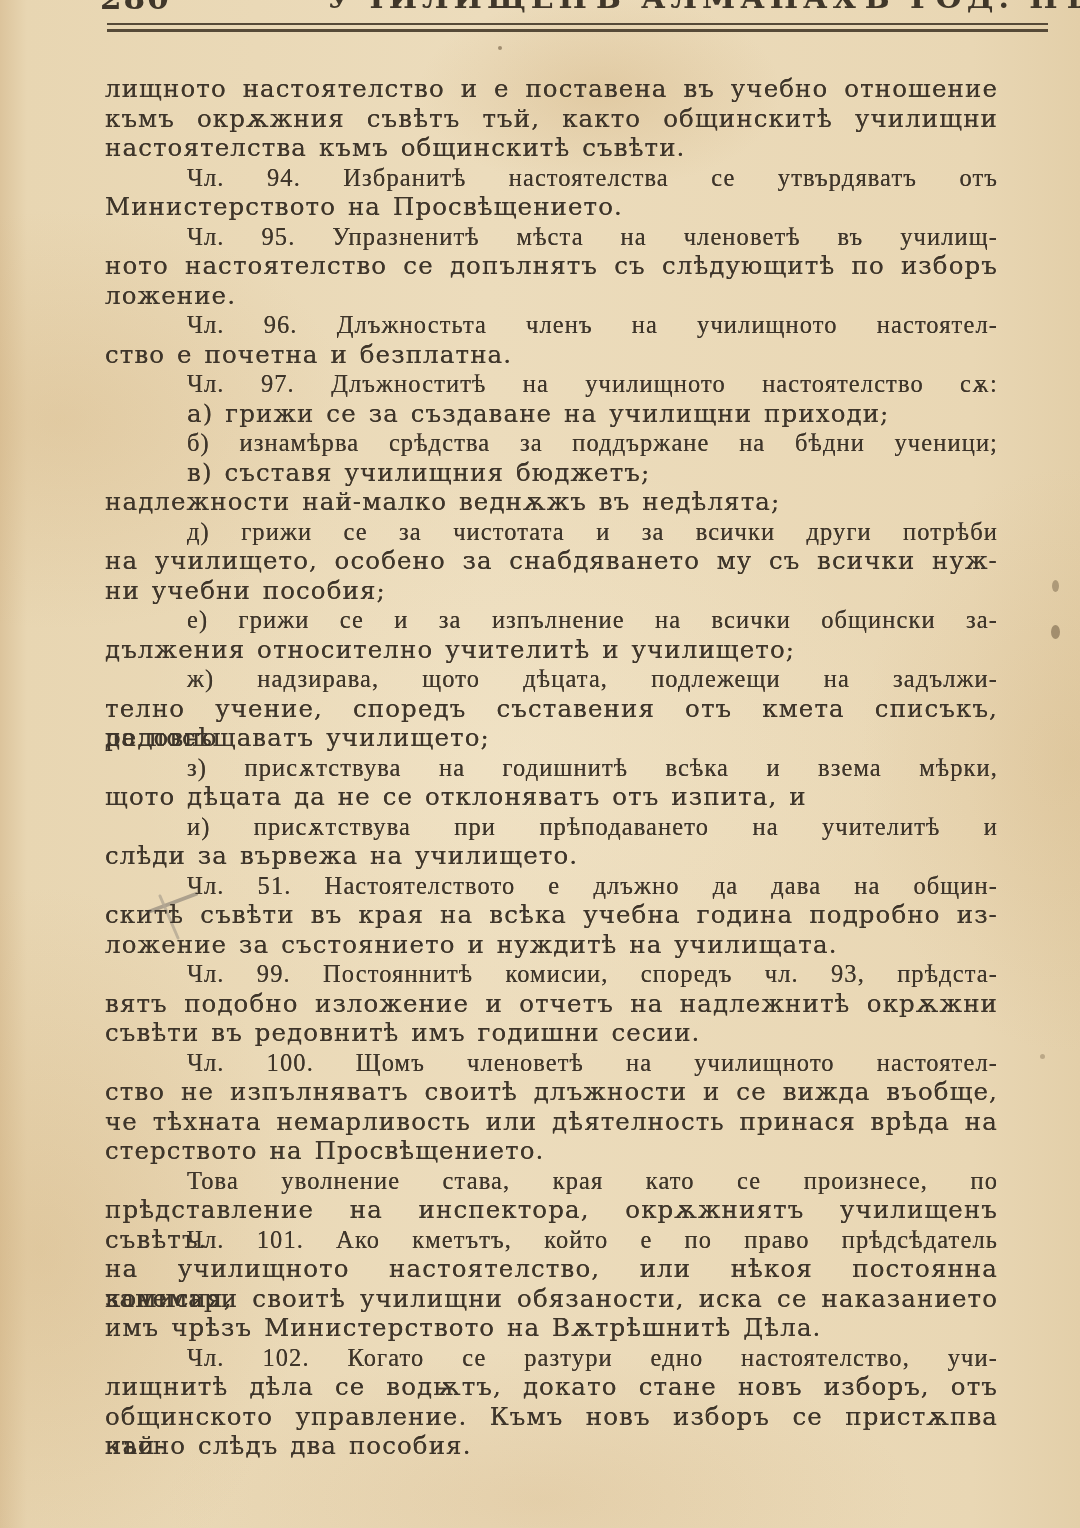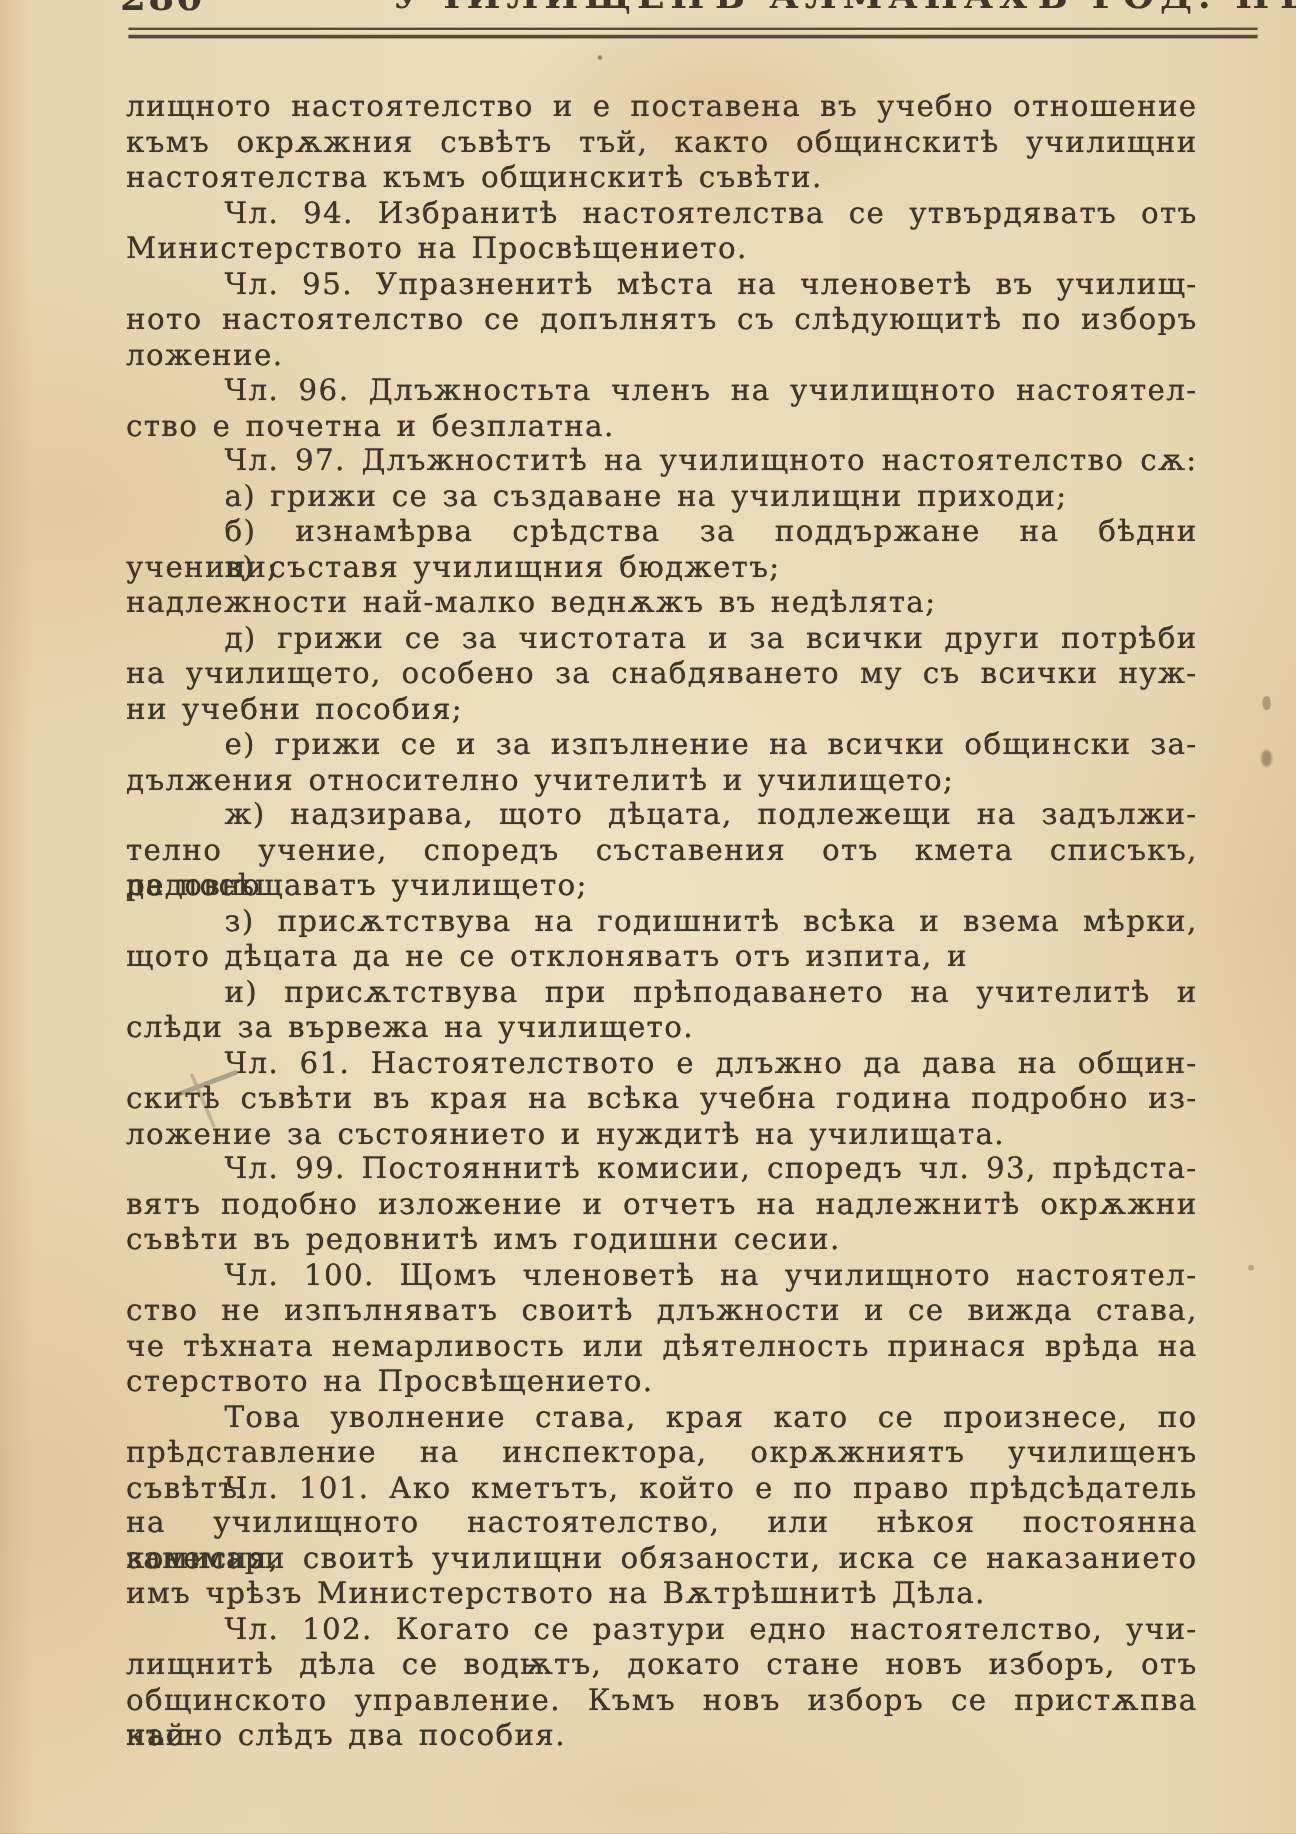--- a/index.html
+++ b/index.html
@@ -28,21 +28,21 @@
   
   .text-block{
     position:absolute;left:105px;top:74px;width:893px;
     font-size:24.5px;line-height:29.5px;color:#3e352a;
     letter-spacing:1.1px;word-spacing:3px;
     text-shadow:0 0 .6px rgba(62,53,42,.85);
   }
   .line{height:29.5px;white-space:normal;text-align:left;}
   .line.just{text-align:justify;text-align-last:justify;}
   .line.ind{padding-left:82px;}
-  .line.just.ind{padding-left:0;text-indent:82px;}
+  .line.just.ind{padding-left:0;text-indent:82px;font-family:Liberation Serif, serif;}
   
   .pencil-mark{position:absolute;left:138px;top:886px;opacity:.65;}
   
   .speck{position:absolute;border-radius:50%;background:#6f5c42;}
   .speck-1{left:1052px;top:580px;width:7px;height:12px;opacity:.45;filter:blur(.6px);}
   .speck-2{left:1051px;top:625px;width:9px;height:14px;opacity:.55;filter:blur(.7px);}
   .speck-3{left:498px;top:46px;width:4px;height:4px;opacity:.6;}
   .speck-4{left:1040px;top:1054px;width:5px;height:5px;opacity:.35;filter:blur(.5px);}
 </style>
 </head>
@@ -89,28 +89,28 @@
       <div class="line">ни учебни пособия;</div>
       <div class="line just ind">е) грижи се и за изпълнение на всички общински за-</div>
       <div class="line">дължения относително учителитѣ и училището;</div>
       <div class="line just ind">ж) надзирава, щото дѣцата, подлежещи на задължи-</div>
       <div class="line just">телно учение, споредъ съставения отъ кмета списъкъ, редовно</div>
       <div class="line">да посѣщаватъ училището;</div>
       <div class="line just ind">з) присѫтствува на годишнитѣ всѣка и взема мѣрки,</div>
       <div class="line">щото дѣцата да не се отклоняватъ отъ изпита, и</div>
       <div class="line just ind">и) присѫтствува при прѣподаването на учителитѣ и</div>
       <div class="line">слѣди за вървежа на училището.</div>
-      <div class="line just ind">Чл. 61. Настоятелството е длъжно да дава на общин-</div>
+      <div class="line just ind">Чл. 51. Настоятелството е длъжно да дава на общин-</div>
       <div class="line just">скитѣ съвѣти въ края на всѣка учебна година подробно из-</div>
       <div class="line">ложение за състоянието и нуждитѣ на училищата.</div>
       <div class="line just ind">Чл. 99. Постояннитѣ комисии, споредъ чл. 93, прѣдста-</div>
       <div class="line just">вятъ подобно изложение и отчетъ на надлежнитѣ окрѫжни</div>
       <div class="line">съвѣти въ редовнитѣ имъ годишни сесии.</div>
       <div class="line just ind">Чл. 100. Щомъ членоветѣ на училищното настоятел-</div>
-      <div class="line just">ство не изпълняватъ своитѣ длъжности и се вижда става,</div>
+      <div class="line just">ство не изпълняватъ своитѣ длъжности и се вижда въобще,</div>
       <div class="line just">че тѣхната немарливость или дѣятелность принася врѣда на</div>
       <div class="line">стерството на Просвѣщението.</div>
       <div class="line just ind">Това уволнение става, края като се произнесе, по</div>
       <div class="line just">прѣдставление на инспектора, окрѫжниятъ училищенъ съвѣтъ.</div>
       <div class="line just ind">Чл. 101. Ако кметътъ, който е по право прѣдсѣдатель</div>
       <div class="line just">на училищното настоятелство, или нѣкоя постоянна комисия,</div>
       <div class="line just">занемари своитѣ училищни обязаности, иска се наказанието</div>
       <div class="line">имъ чрѣзъ Министерството на Вѫтрѣшнитѣ Дѣла.</div>
       <div class="line just ind">Чл. 102. Когато се разтури едно настоятелство, учи-</div>
       <div class="line just">лищнитѣ дѣла се водѭтъ, докато стане новъ изборъ, отъ</div>

